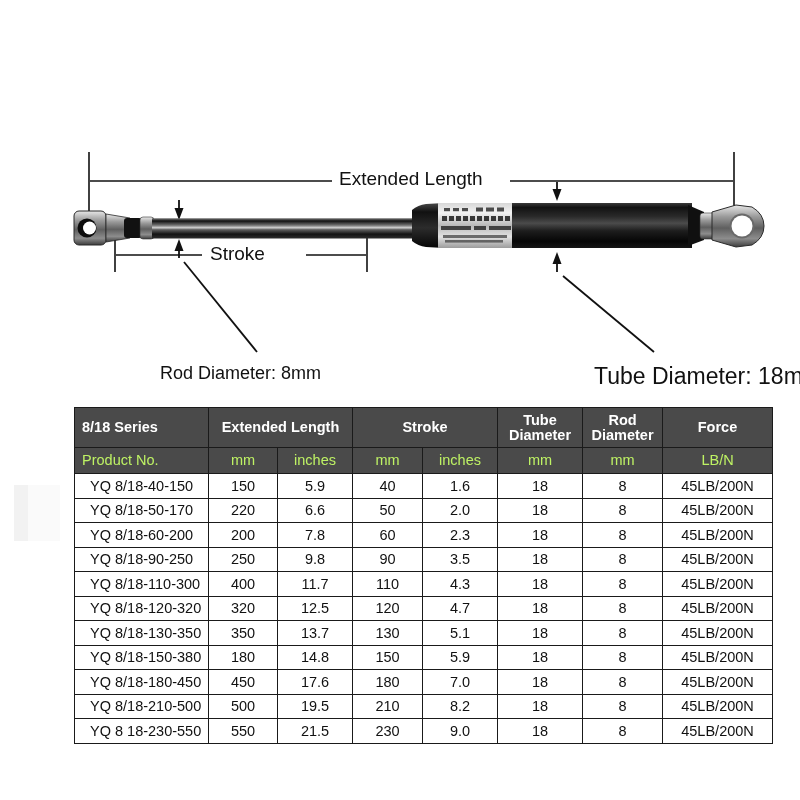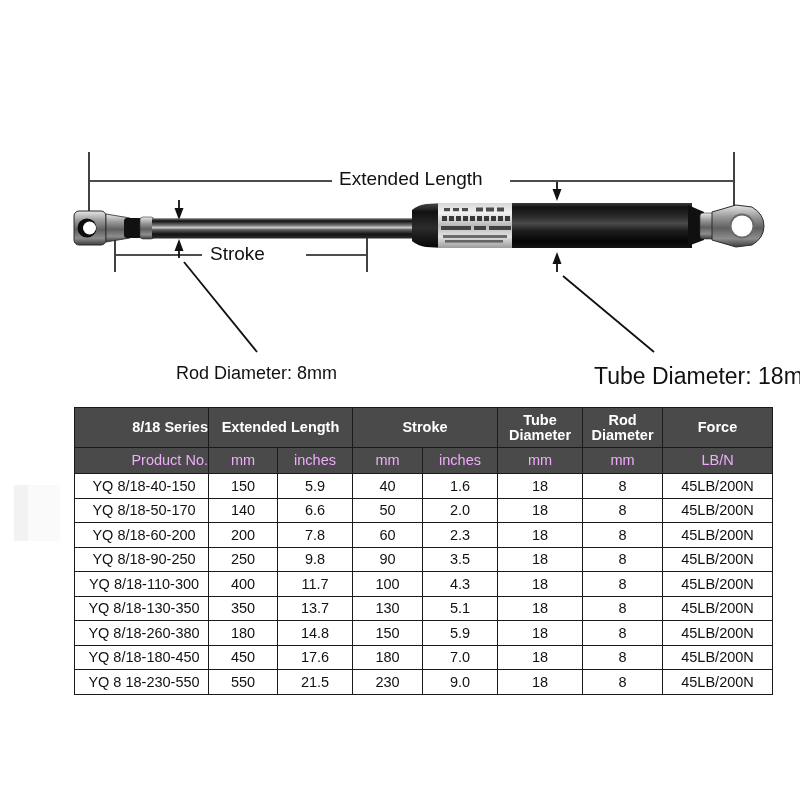--- a/index.html
+++ b/index.html
@@ -26,21 +26,21 @@
   .illus{position:absolute;left:0;top:0;width:800px;height:395px;}
   .illus svg{display:block;}
   .dimlabel{
     position:absolute;
     font-family:"Liberation Sans", sans-serif;
     color:#111;
     white-space:nowrap;
   }
   #extended-length-label{left:327px;top:168px;font-size:19px;}
   #stroke-label{left:198px;top:243px;font-size:19px;}
-  #rod-diameter-label{left:164px;top:363px;font-size:18px;}
+  #rod-diameter-label{left:148px;top:363px;font-size:18px;}
   #tube-diameter-label{left:582px;top:363px;font-size:23px;}
 
   
   .tablewrap{position:absolute;left:62px;top:407px;width:698px;}
   table{
     border-collapse:collapse;
     width:698px;
     table-layout:fixed;
     font-family:"Liberation Sans", sans-serif;
   }
@@ -48,28 +48,28 @@
     border:1px solid #1a1a1a;
     text-align:center;
     padding:0;
     line-height:1;
   }
   thead tr.grp th{
     background:#4a4a4a;color:#ffffff;font-weight:bold;font-size:14.5px;
     height:39px;vertical-align:middle;
   }
   thead tr.unit th{
-    background:#4a4a4a;color:#f0abfc;font-weight:normal;font-size:14.5px;
+    background:#4a4a4a;color:#bef264;font-weight:normal;font-size:14.5px;
     height:25px;vertical-align:middle;
   }
-  th.lefthdr{text-align:right;padding-left:7px;}
+  th.lefthdr{text-align:left;padding-left:7px;}
   tbody td{
     background:#ffffff;color:#111;font-size:14.5px;height:23.5px;vertical-align:middle;
   }
-  tbody td.prod{text-align:center;padding-left:5px;font-size:14.5px;}
+  tbody td.prod{text-align:left;padding-left:15px;font-size:14.5px;}
   .c0{width:134px;}
   .c1{width:69px;}
   .c2{width:75px;}
   .c3{width:70px;}
   .c4{width:75px;}
   .c5{width:85px;}
   .c6{width:80px;}
   .c7{width:110px;}
 </style>
 </head>
@@ -261,21 +261,21 @@
             <td>150</td>
             <td>5.9</td>
             <td>40</td>
             <td>1.6</td>
             <td>18</td>
             <td>8</td>
             <td>45LB/200N</td>
           </tr>
           <tr>
             <td class="prod">YQ 8/18-50-170</td>
-            <td>140</td>
+            <td>220</td>
             <td>6.6</td>
             <td>50</td>
             <td>2.0</td>
             <td>18</td>
             <td>8</td>
             <td>45LB/200N</td>
           </tr>
           <tr>
             <td class="prod">YQ 8/18-60-200</td>
             <td>200</td>
@@ -293,57 +293,77 @@
             <td>90</td>
             <td>3.5</td>
             <td>18</td>
             <td>8</td>
             <td>45LB/200N</td>
           </tr>
           <tr>
             <td class="prod">YQ 8/18-110-300</td>
             <td>400</td>
             <td>11.7</td>
-            <td>100</td>
+            <td>110</td>
             <td>4.3</td>
+            <td>18</td>
+            <td>8</td>
+            <td>45LB/200N</td>
+          </tr>
+          <tr>
+            <td class="prod">YQ 8/18-120-320</td>
+            <td>320</td>
+            <td>12.5</td>
+            <td>120</td>
+            <td>4.7</td>
             <td>18</td>
             <td>8</td>
             <td>45LB/200N</td>
           </tr>
           <tr>
             <td class="prod">YQ 8/18-130-350</td>
             <td>350</td>
             <td>13.7</td>
             <td>130</td>
             <td>5.1</td>
             <td>18</td>
             <td>8</td>
             <td>45LB/200N</td>
           </tr>
           <tr>
-            <td class="prod">YQ 8/18-260-380</td>
+            <td class="prod">YQ 8/18-150-380</td>
             <td>180</td>
             <td>14.8</td>
             <td>150</td>
             <td>5.9</td>
             <td>18</td>
             <td>8</td>
             <td>45LB/200N</td>
           </tr>
           <tr>
             <td class="prod">YQ 8/18-180-450</td>
             <td>450</td>
             <td>17.6</td>
             <td>180</td>
             <td>7.0</td>
             <td>18</td>
             <td>8</td>
             <td>45LB/200N</td>
           </tr>
           <tr>
+            <td class="prod">YQ 8/18-210-500</td>
+            <td>500</td>
+            <td>19.5</td>
+            <td>210</td>
+            <td>8.2</td>
+            <td>18</td>
+            <td>8</td>
+            <td>45LB/200N</td>
+          </tr>
+          <tr>
             <td class="prod">YQ 8 18-230-550</td>
             <td>550</td>
             <td>21.5</td>
             <td>230</td>
             <td>9.0</td>
             <td>18</td>
             <td>8</td>
             <td>45LB/200N</td>
           </tr>
         </tbody>

